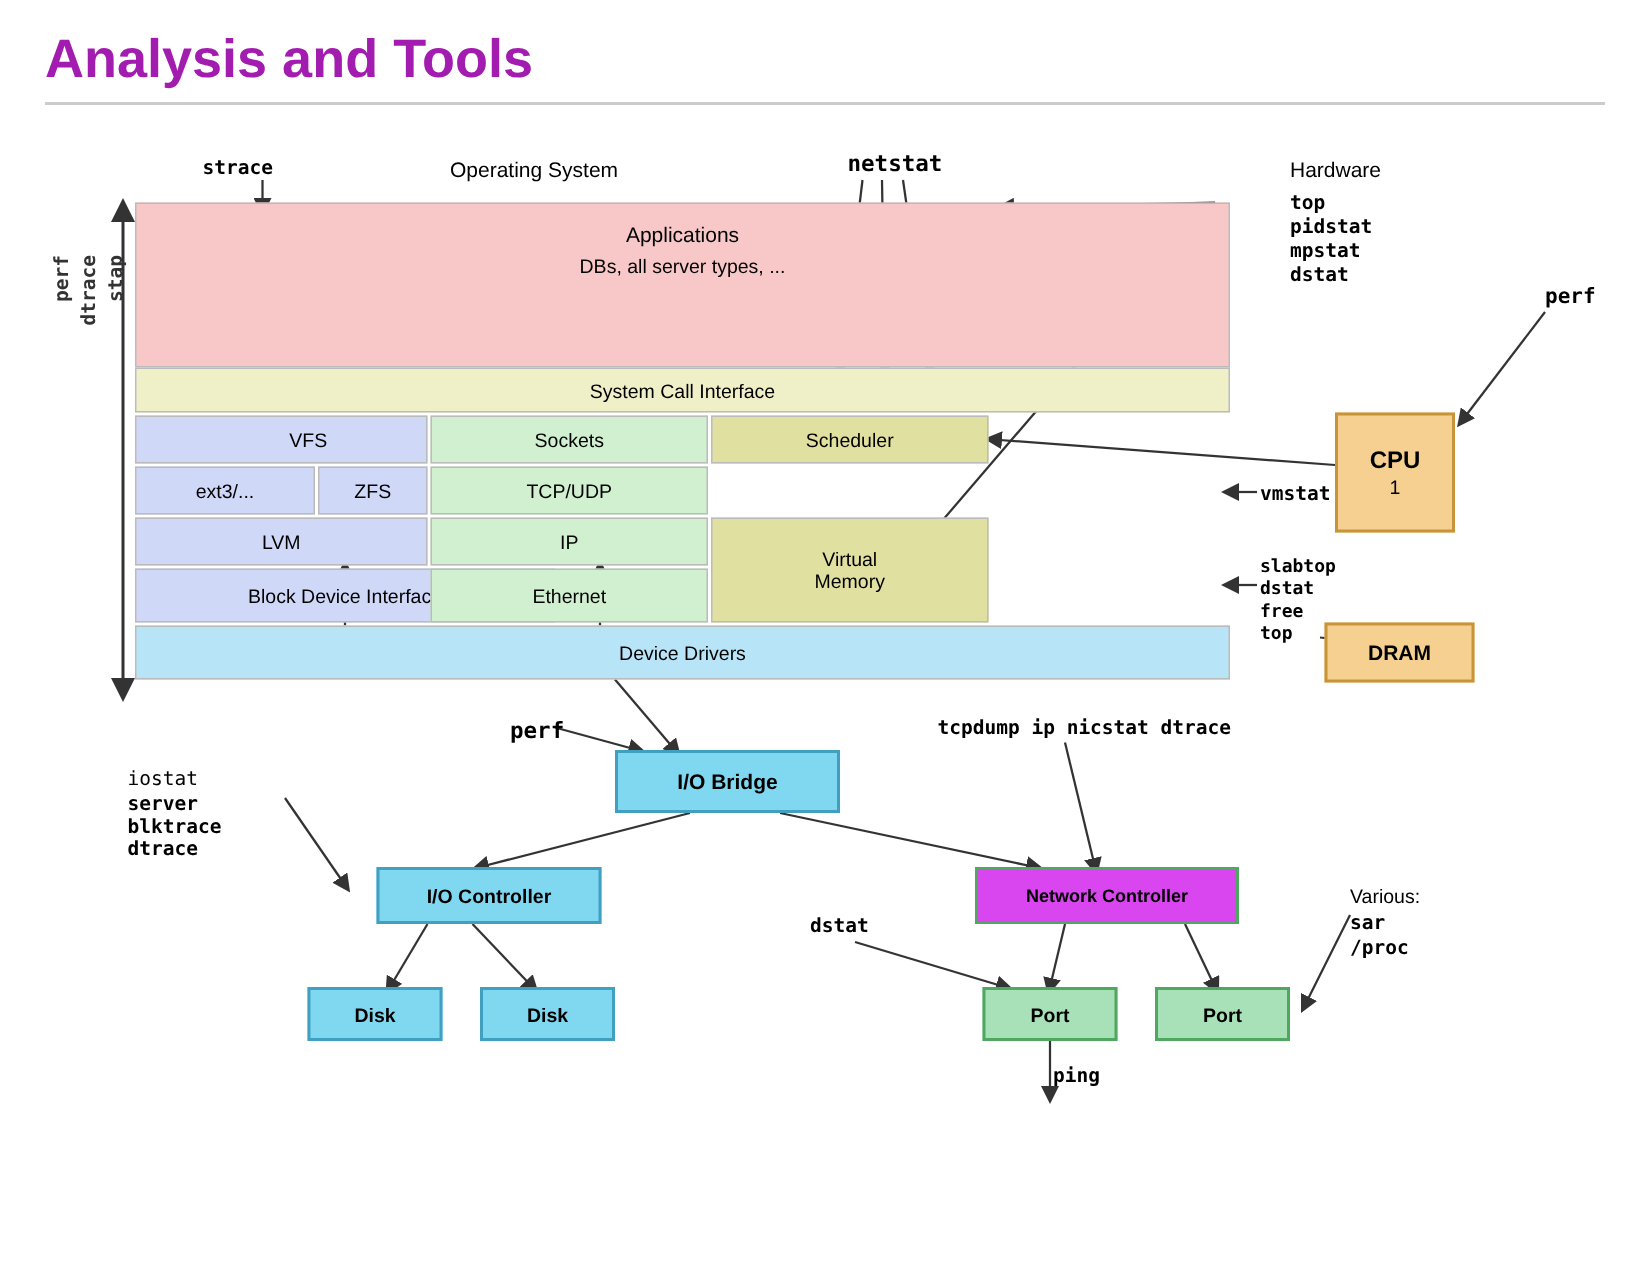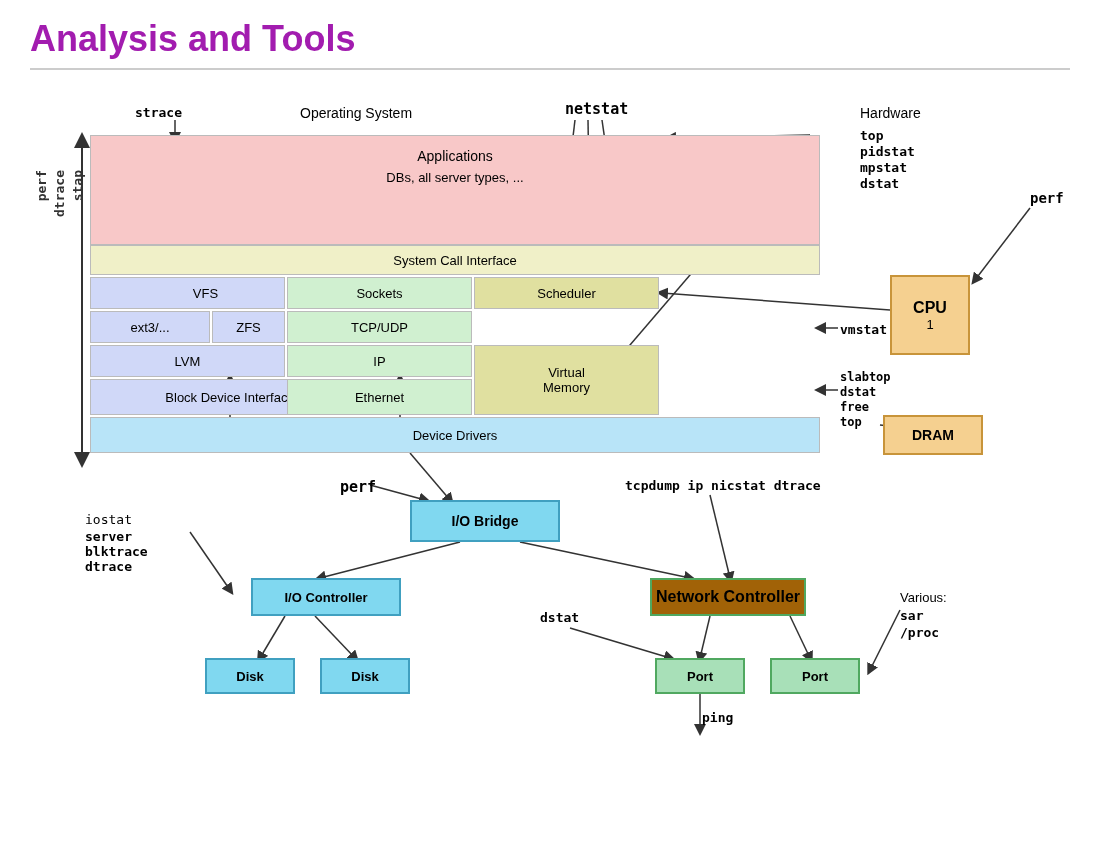--- a/index.html
+++ b/index.html
@@ -287,25 +287,25 @@
       background:#80d8f0;
       border:2px solid #40a0c0;
       display:flex; align-items:center; justify-content:center;
       font-size:13px; font-weight:bold;margin-left:21px;
     }
 
     
     .net-ctrl-box {
       position:absolute;
       left:620px; top:498px;
-      width:156px; height:38px;
-      background:#a16207;
+      width:176px; height:38px;
+      background:#d946ef;
       border:2px solid #50a860;
       display:flex; align-items:center; justify-content:center;
-      font-size:16px; font-weight:bold;
+      font-size:12px; font-weight:bold;
     }
 
     
     .disk1-box {
       position:absolute;
       left:175px; top:578px;
       width:90px; height:36px;
       background:#80d8f0;
       border:2px solid #40a0c0;
       display:flex; align-items:center; justify-content:center;

